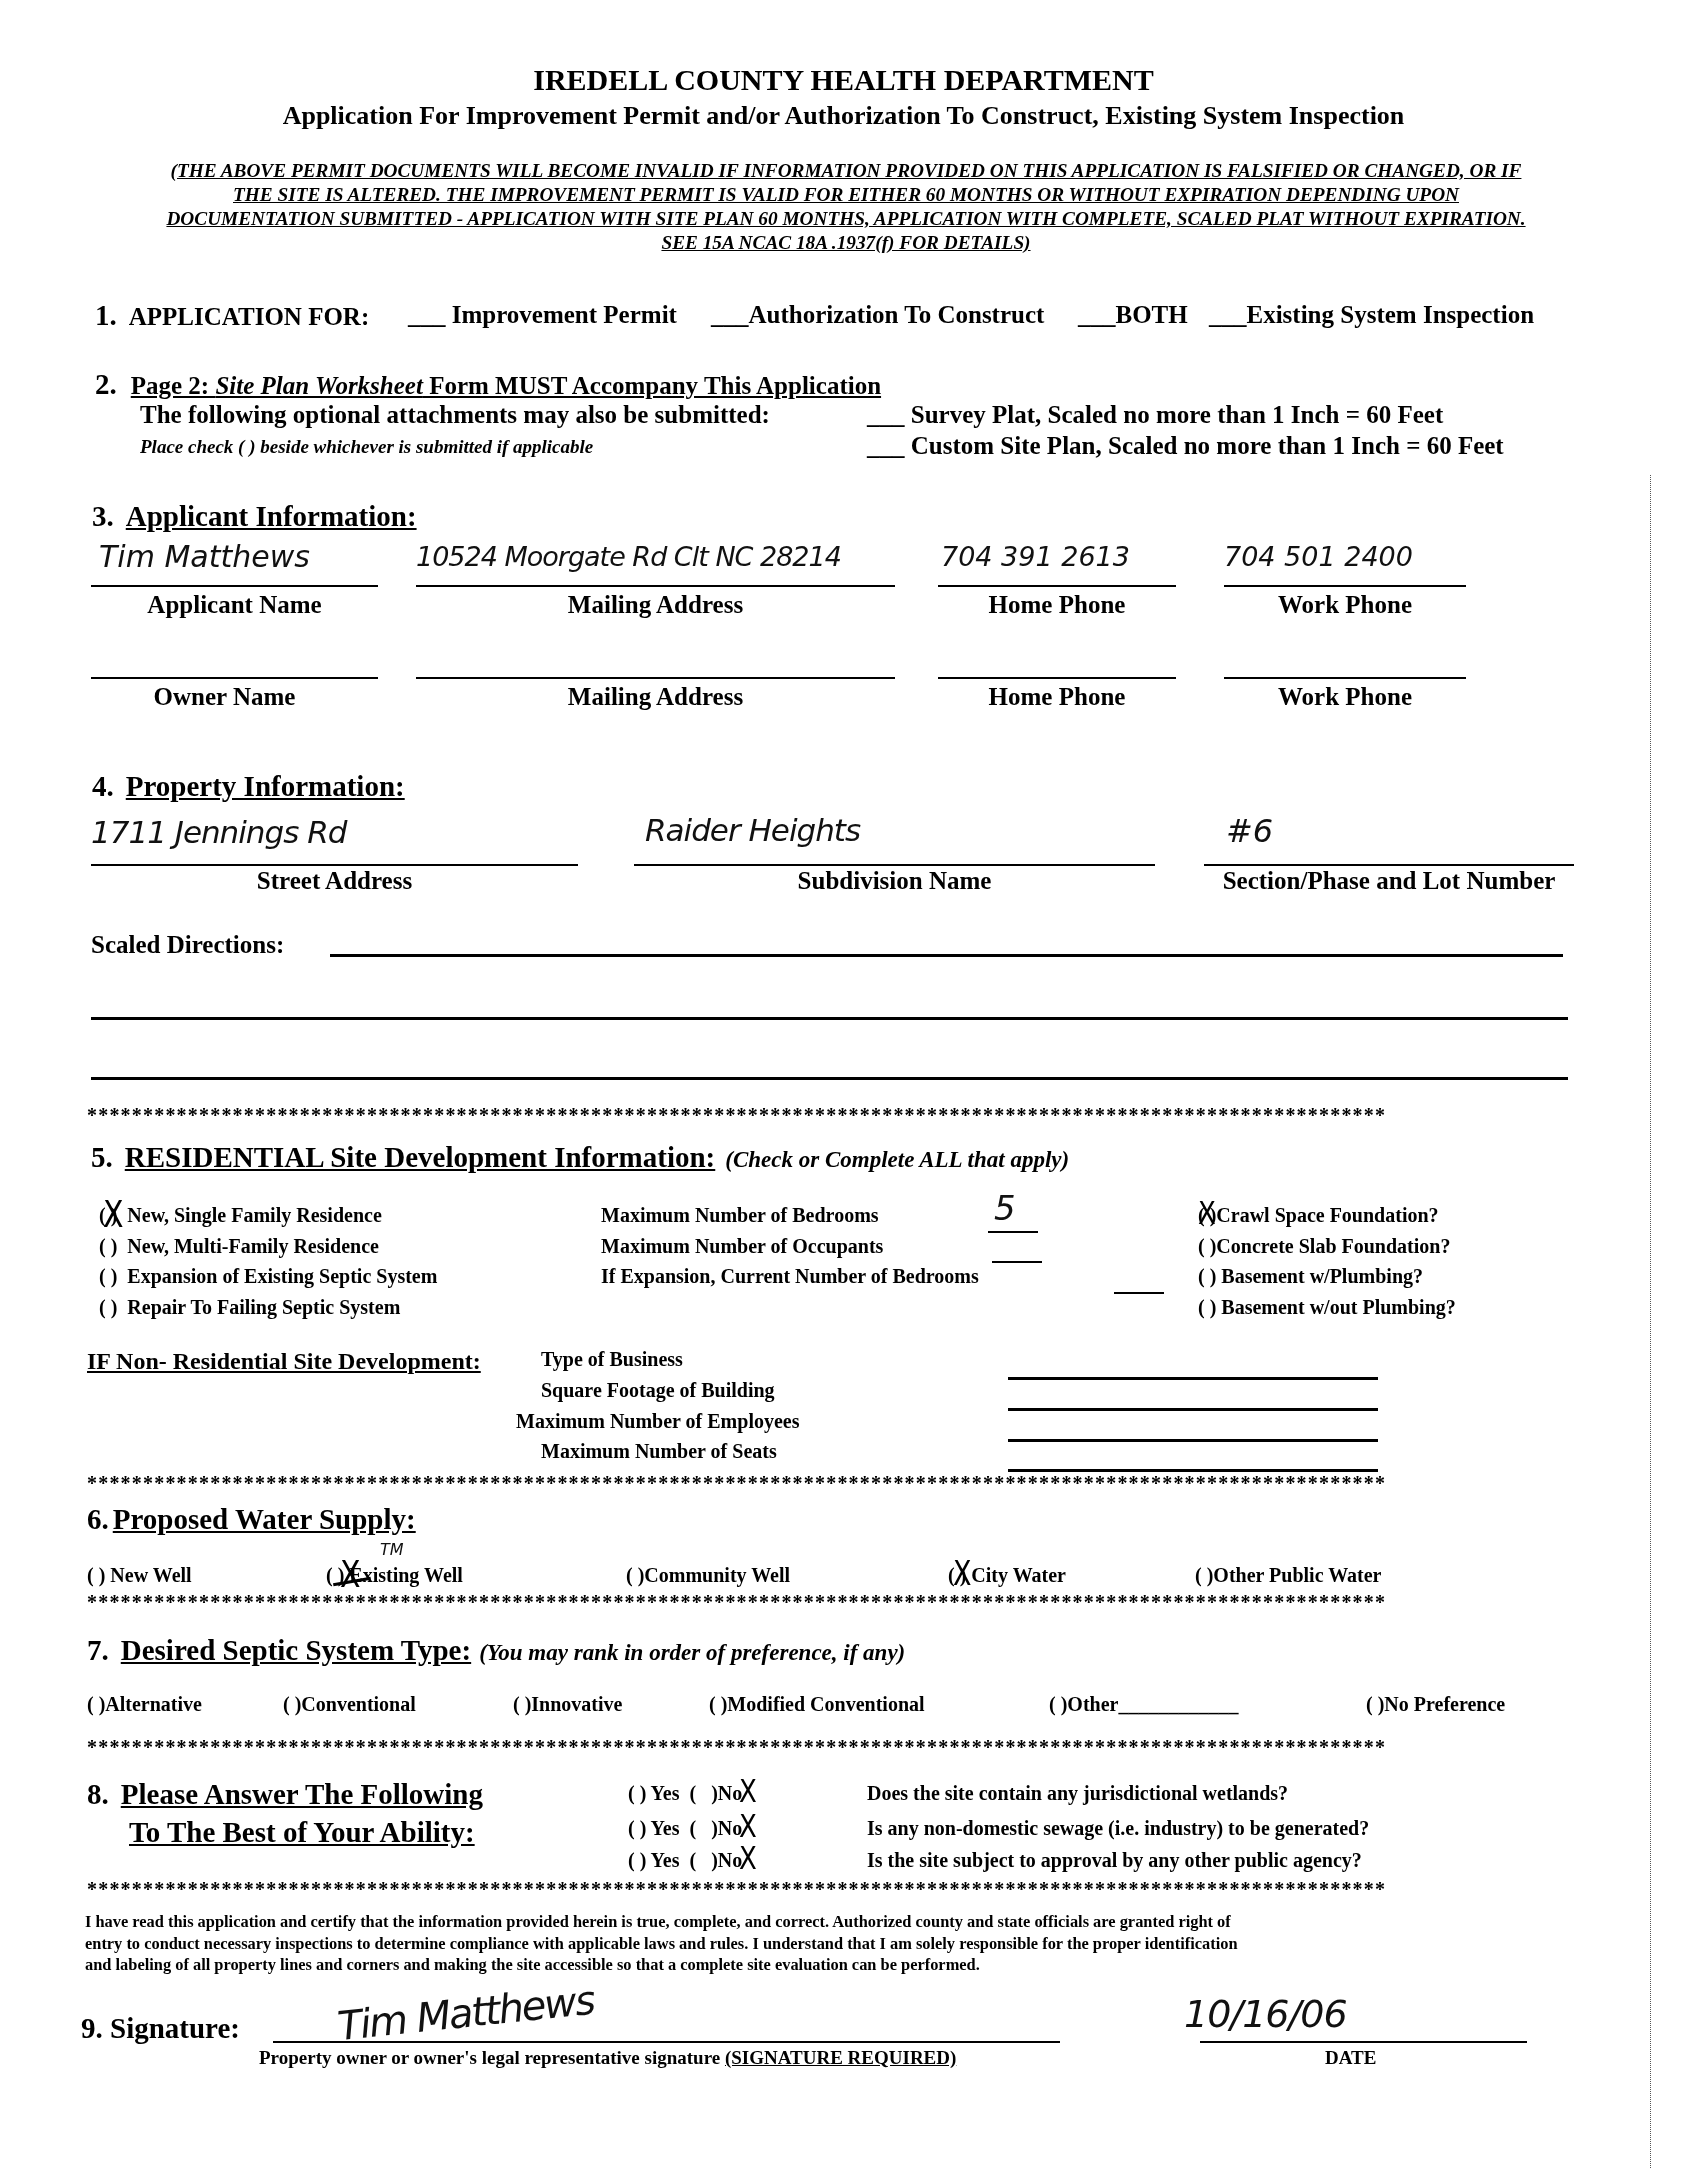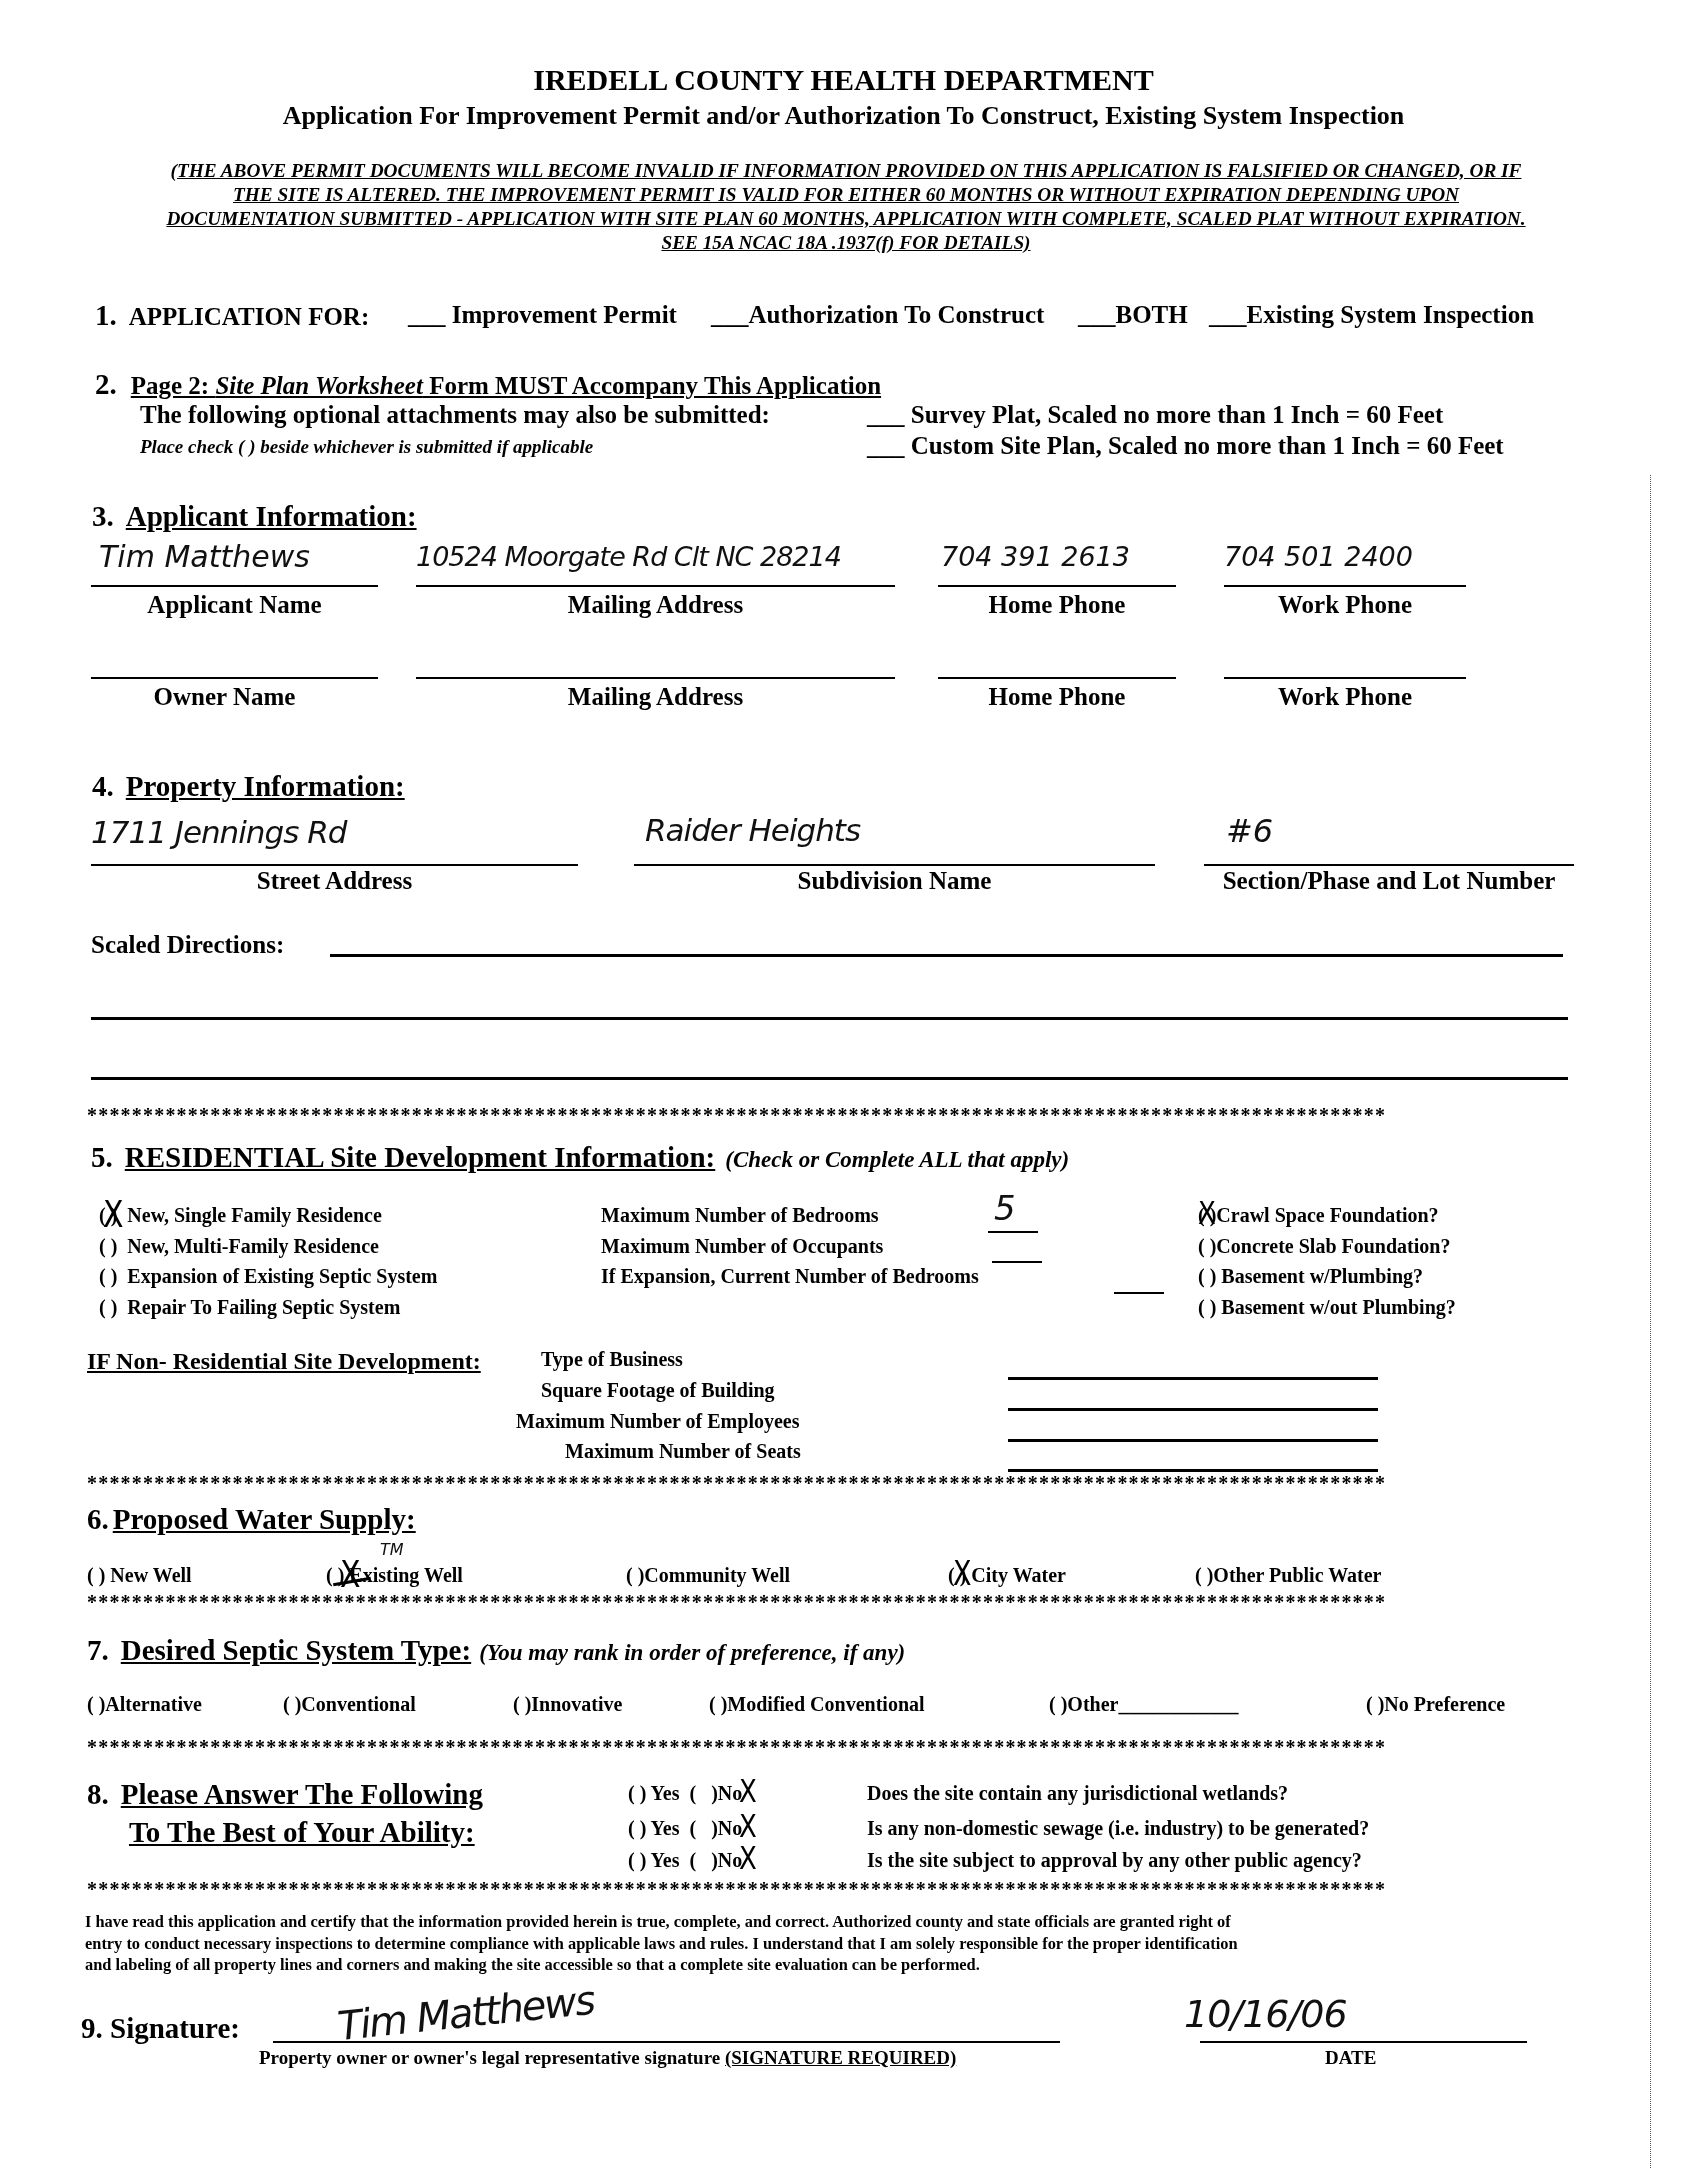--- a/index.html
+++ b/index.html
@@ -182,21 +182,21 @@
   <span>(  )</span>&nbsp;<span>Basement w/out Plumbing?</span>
 </div>
 
 <div class="abs chk u" style="left:87px;top:1348px;font-size:24px;">IF Non- Residential  Site Development:</div>
 <div class="abs chk" style="left:541px;top:1348px;">Type of Business</div>
 <div class="line" style="left:1008px;top:1377px;width:370px;border-top-width:3px;"></div>
 <div class="abs chk" style="left:541px;top:1379px;">Square Footage of Building</div>
 <div class="line" style="left:1008px;top:1408px;width:370px;border-top-width:3px;"></div>
 <div class="abs chk" style="left:516px;top:1410px;">Maximum Number of Employees</div>
 <div class="line" style="left:1008px;top:1439px;width:370px;border-top-width:3px;"></div>
-<div class="abs chk" style="left:541px;top:1440px;margin-left:24px;">Maximum Number of Seats</div>
+<div class="abs chk" style="left:541px;top:1440px;">Maximum Number of Seats</div>
 <div class="line" style="left:1008px;top:1469px;width:370px;border-top-width:3px;"></div>
 
 <div class="stars" style="top:1473px;">********************************************************************************************************************</div>
 
 <div class="abs" style="left:87px;top:1503px;">
   <span class="sec">6.</span>
   <span class="sec u" style="">Proposed Water Supply:</span>
 </div>
 <div class="abs hand" style="left:380px;top:1540px;font-size:16px;">TM</div>
 

